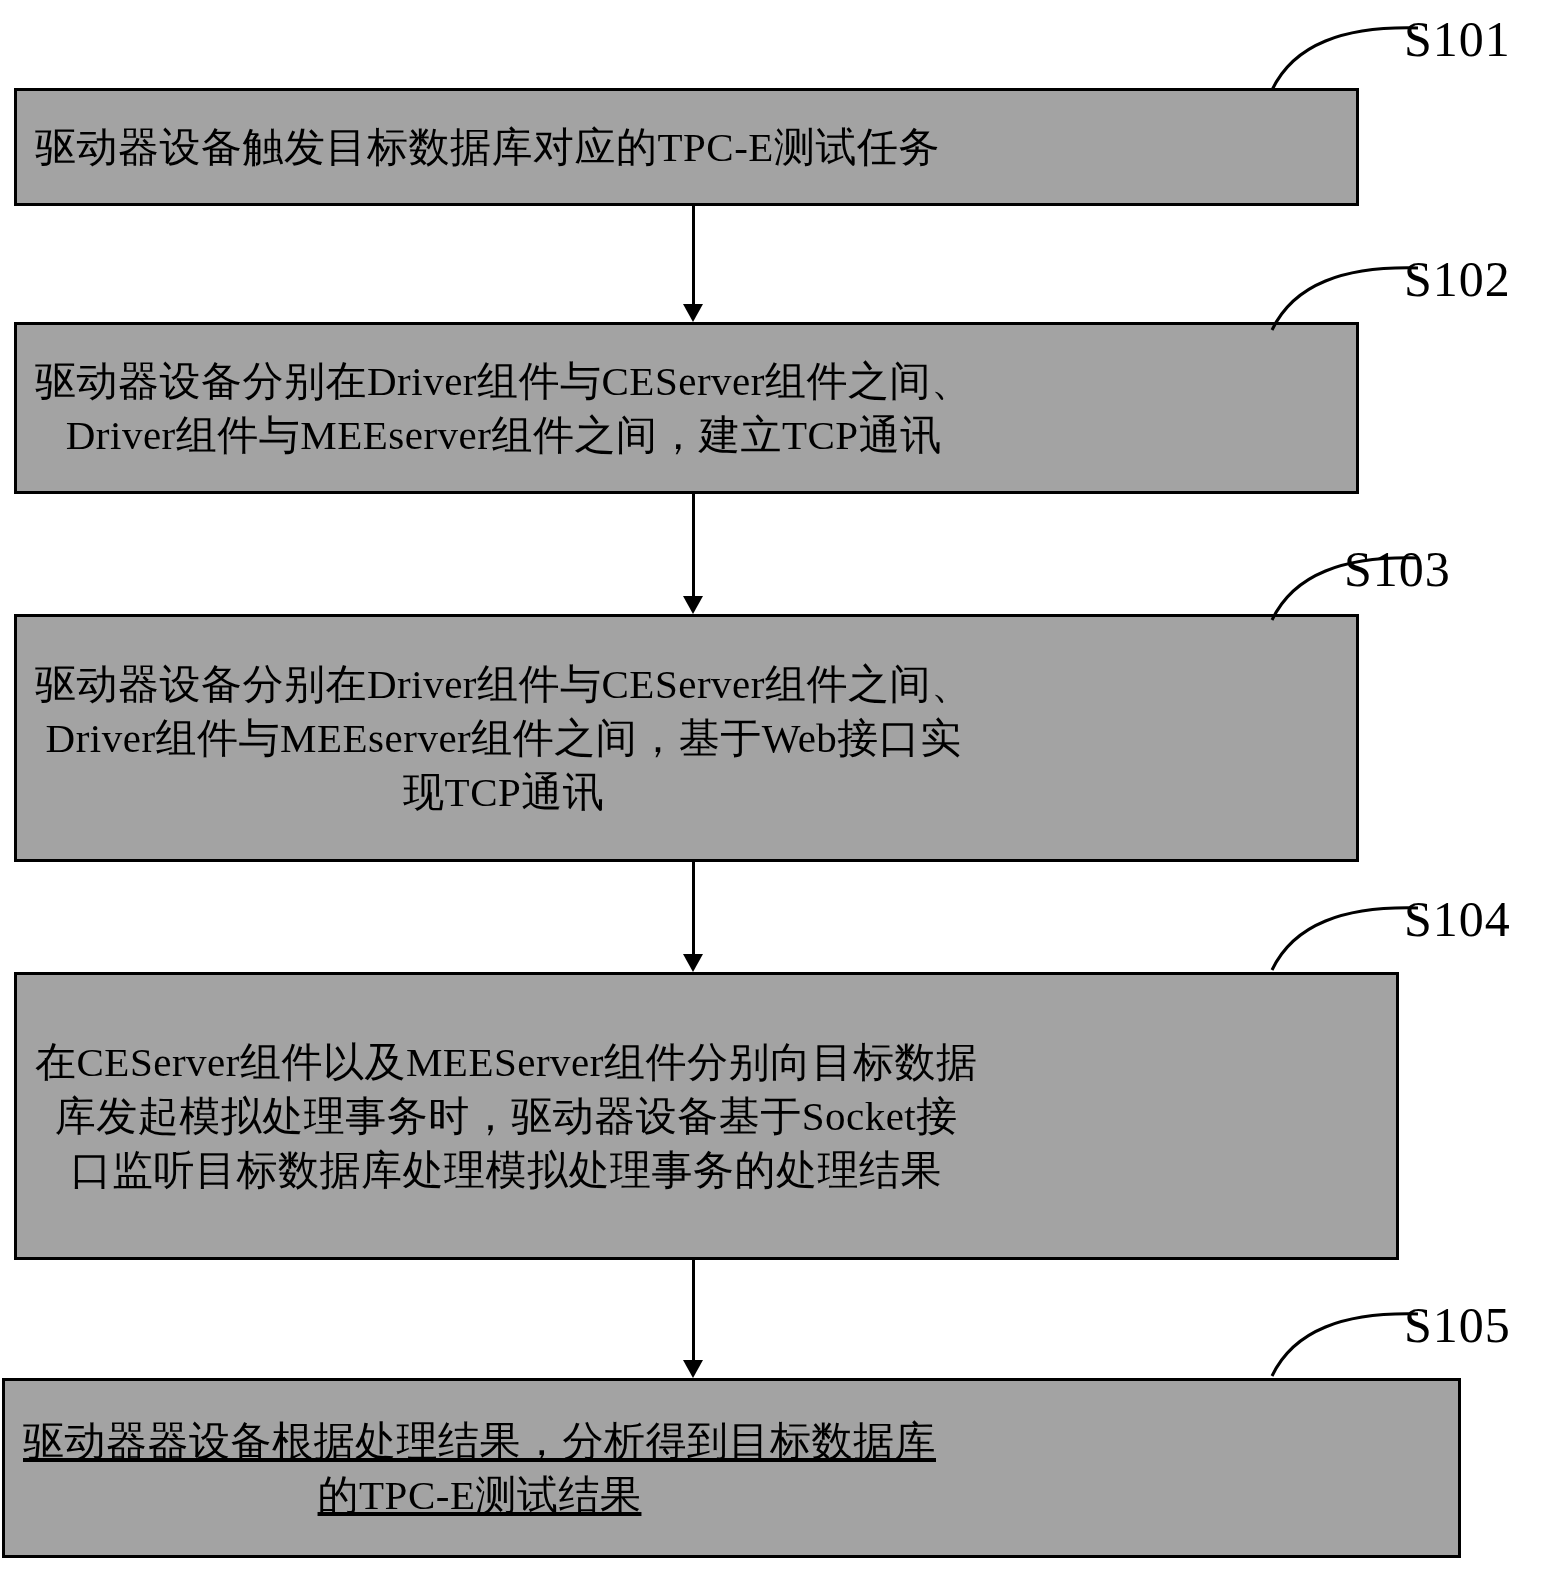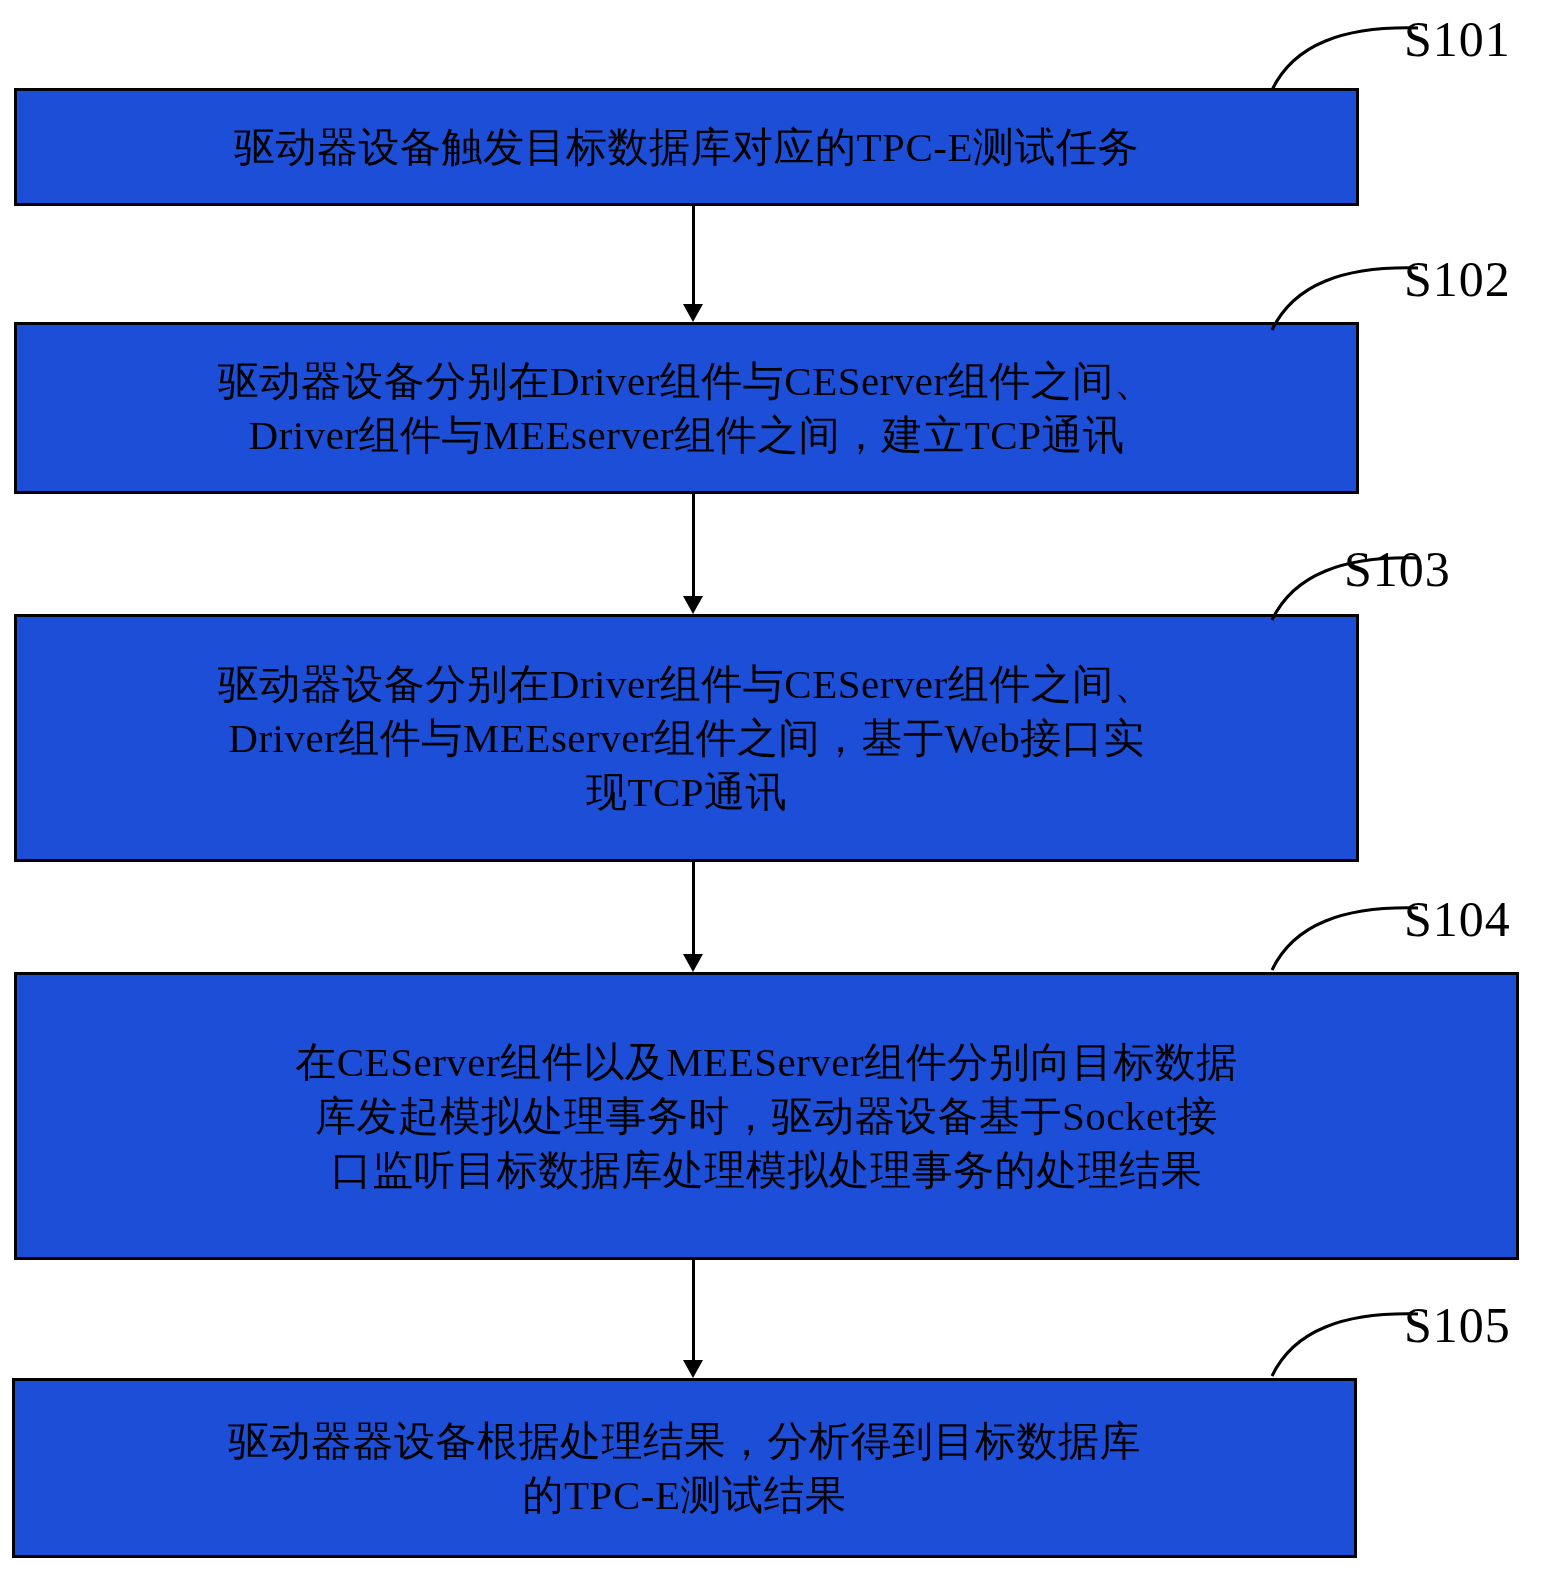--- a/index.html
+++ b/index.html
@@ -19,22 +19,22 @@
     position: relative;
     width: 1555px;
     height: 1578px;
   }
   .step {
     position: absolute;
     border: 3px solid #000000;
     box-sizing: border-box;
     display: flex;
     align-items: center;
-    justify-content: center;
-    background: #1d4ed8;
+    justify-content: flex-start;
+    background: #a3a3a3;
   }
   .step-text {
     font-size: 41px;
     line-height: 1.32;
     text-align: center;
     padding: 0 18px;
     letter-spacing: 0.5px;
     white-space: pre-line;
   }
   .step-label {
@@ -63,22 +63,22 @@
     border-right: 10px solid transparent;
     border-top: 18px solid #000000;
   }
   .leader {
     position: absolute;
   }
   
   #box-s101 { left: 14px;  top: 88px;  width: 1345px; height: 118px; }
   #box-s102 { left: 14px;  top: 322px; width: 1345px; height: 172px; }
   #box-s103 { left: 14px;  top: 614px; width: 1345px; height: 248px; }
-  #box-s104 { left: 14px;  top: 972px; width: 1505px; height: 288px; }
-  #box-s105 { left: 12px;  top: 1378px; width: 1345px; height: 180px; }
+  #box-s104 { left: 14px;  top: 972px; width: 1385px; height: 288px; }
+  #box-s105 { left: 2px;  top: 1378px; width: 1459px; height: 180px; text-decoration: underline; }
 
   #lab-s101 { left: 1404px; top: 10px; }
   #lab-s102 { left: 1404px; top: 250px; text-align: right; }
   #lab-s103 { left: 1344px; top: 540px; }
   #lab-s104 { left: 1404px; top: 890px; text-align: center; }
   #lab-s105 { left: 1404px; top: 1296px; }
 
   #arr-1 { left: 692px; top: 206px; height: 116px; }
   #arr-1 .shaft { height: 98px; }
   #arr-1 .head  { top: 98px; }

